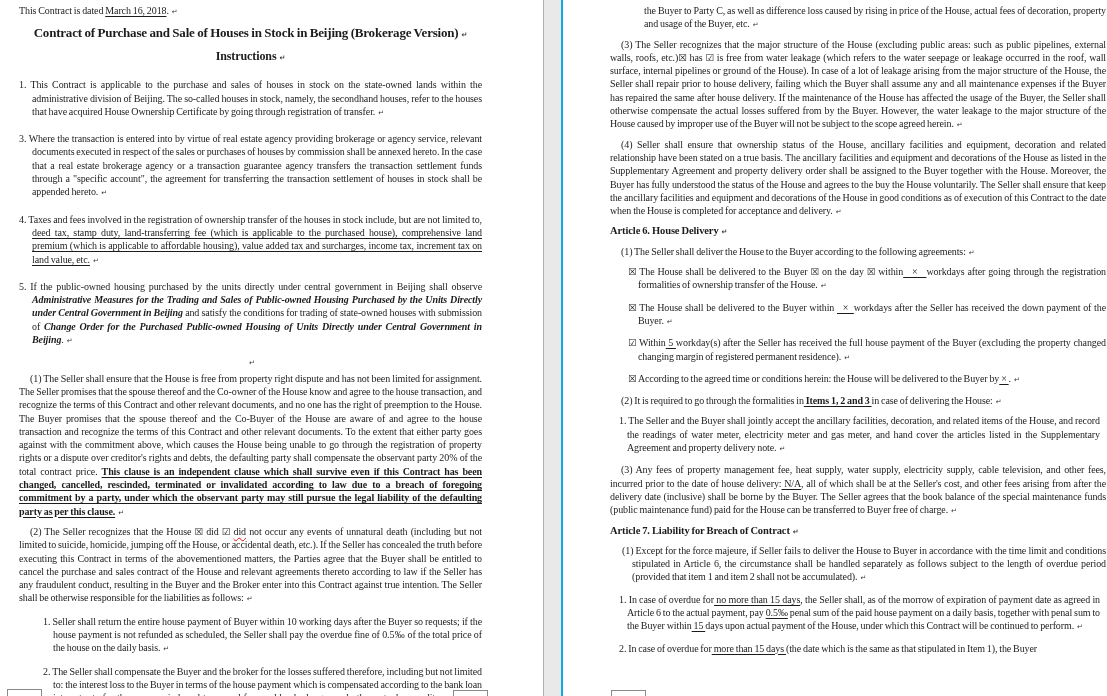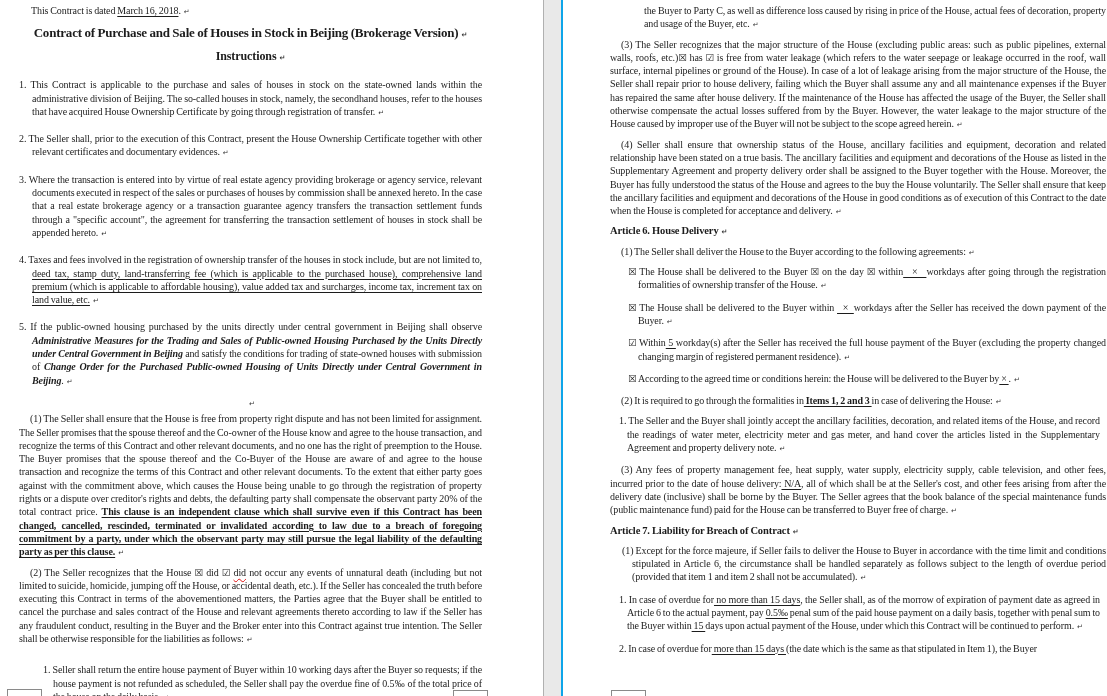--- a/index.html
+++ b/index.html
@@ -4,30 +4,30 @@
 <style>
   html,body{margin:0;padding:0;background:#e9e9e9;}
   .stage{position:relative;width:1107px;height:696px;overflow:hidden;background:#e9e9e9;
          font-family:"Liberation Serif","DejaVu Serif",serif;color:#1c1c1c;}
   .page{position:absolute;top:0;height:696px;background:#ffffff;overflow:hidden;}
   .page.p1{left:0;width:543px;border-right:1px solid #b0b0b0;}
   .page.p2{left:561px;width:546px;border-left:2px solid #0ea5e9;}
   .content{font-size:10px;line-height:13.3px;letter-spacing:-0.1px;word-spacing:-0.5px;}
   .p1 .content{margin:4px 0 0 19px;width:463px;}
   .p2 .content{margin:4px 0 0 47px;width:496px;}
-  .blk{text-align:justify;margin:0 0 5px 12px;}
+  .blk{text-align:justify;margin:0 0 5px 0;}
   .t-flush{text-indent:0;}
   .t-title{text-align:center;font-weight:bold;font-size:13px;line-height:18px;letter-spacing:-0.2px;
            white-space:nowrap;margin:4px 0 4px 0;text-indent:0;}
   .t-subtitle{text-align:center;font-weight:bold;font-size:12px;line-height:16px;margin:0 0 7px 0;}
   .t-list1{margin:12px 0 7px 13px;text-indent:-13px;}
   .t-para{text-indent:11px;margin:0 0 5px 0;}
   .t-center{text-align:center;margin:0 0 1px 0;}
   .t-heading{font-weight:bold;font-size:10.5px;margin:3px 0 5px 0;}
-  .t-list2{margin:16px 0 8px 34px;text-indent:-10px;}
+  .t-list2{margin:8px 0 8px 34px;text-indent:-10px;}
   .t-cont{margin:0 0 5px 34px;text-indent:0;}
   .t-cb{margin:0 0 7px 28px;text-indent:-10px;}
   .t-rlist{margin:0 6px 7px 17px;text-indent:-8px;}
   .t-hang{margin:0 0 7px 22px;text-indent:-10px;}
   .ri{font-style:italic;font-weight:bold;}
   .ru{text-decoration:underline;text-underline-offset:2px;}
   .rbu{font-weight:bold;text-decoration:underline;text-underline-offset:2px;}
   .rsq{text-decoration-line:underline;text-decoration-style:wavy;text-decoration-color:#e01010;
        text-decoration-thickness:1px;text-underline-offset:2px;}
   .rcb{font-family:"DejaVu Sans",sans-serif;font-size:9.5px;letter-spacing:0;}
@@ -40,21 +40,20 @@
 </head>
 <body>
 
 <div class="stage">
   <div class="page p1">
     <div class="content">
         <div class="blk t-flush"><span>This Contract is dated </span><span class="ru">March 16, 2018</span><span>.</span><span class="pmark">↵</span></div>
         <div class="blk t-title"><span>Contract of Purchase and Sale of Houses in Stock in Beijing (Brokerage Version)</span><span class="pmark">↵</span></div>
         <div class="blk t-subtitle"><span>Instructions</span><span class="pmark">↵</span></div>
         <div class="blk t-list1"><span>1. This Contract is applicable to the purchase and sales of houses in stock on the state-owned lands within the administrative division of Beijing. The so-called houses in stock, namely, the secondhand houses, refer to the houses that have acquired House Ownership Certificate by going through registration of transfer.</span><span class="pmark">↵</span></div>
-        <div class="blk t-list1"><span>2. The Seller shall, prior to the execution of this Contract, present the House Ownership Certificate together with other relevant certificates and documentary evidences.</span><span class="pmark">↵</span></div>
         <div class="blk t-list1"><span>3. Where the transaction is entered into by virtue of real estate agency providing brokerage or agency service, relevant documents executed in respect of the sales or purchases of houses by commission shall be annexed hereto. In the case that a real estate brokerage agency or a transaction guarantee agency transfers the transaction settlement funds through a "specific account", the agreement for transferring the transaction settlement of houses in stock shall be appended hereto.</span><span class="pmark">↵</span></div>
         <div class="blk t-list1"><span>4. Taxes and fees involved in the registration of ownership transfer of the houses in stock include, but are not limited to,</span><span class="ru"> deed tax, stamp duty, land-transferring fee (which is applicable to the purchased house), comprehensive land premium (which is applicable to affordable housing), value added tax and surcharges, income tax, increment tax on land value, etc.</span><span class="pmark">↵</span></div>
         <div class="blk t-list1"><span>5. If the public-owned housing purchased by the units directly under central government in Beijing shall observe </span><span class="ri">Administrative Measures for the Trading and Sales of Public-owned Housing Purchased by the Units Directly under Central Government in Beijing</span><span> and satisfy the conditions for trading of state-owned houses with submission of </span><span class="ri">Change Order for the Purchased Public-owned Housing of Units Directly under Central Government in Beijing</span><span>.</span><span class="pmark">↵</span></div>
         <div class="blk t-center"><span class="pmark">↵</span></div>
         <div class="blk t-para"><span>(1) The Seller shall ensure that the House is free from property right dispute and has not been limited for assignment. The Seller promises that the spouse thereof and the Co-owner of the House know and agree to the house transaction, and recognize the terms of this Contract and other relevant documents, and no one has the right of preemption to the House. The Buyer promises that the spouse thereof and the Co-Buyer of the House are aware of and agree to the house transaction and recognize the terms of this Contract and other relevant documents. To the extent that either party goes against with the commitment above, which causes the House being unable to go through the registration of property rights or a dispute over creditor's rights and debts, the defaulting party shall compensate the observant party 20% of the total contract price. </span><span class="rbu">This clause is an independent clause which shall survive even if this Contract has been changed, cancelled, rescinded, terminated or invalidated according to law due to a breach of foregoing commitment by a party, under which the observant party may still pursue the legal liability of the defaulting party as per this clause.</span><span class="pmark">↵</span></div>
         <div class="blk t-para"><span>(2) The Seller recognizes that the House </span><span class="rcb">☒</span><span> did </span><span class="rcb">☑</span><span> </span><span class="rsq">did</span><span> not occur any events of unnatural death (including but not limited to suicide, homicide, jumping off the House, or accidental death, etc.). If the Seller has concealed the truth before executing this Contract in terms of the abovementioned matters, the Parties agree that the Buyer shall be entitled to cancel the purchase and sales contract of the House and relevant agreements thereto according to law if the Seller has any fraudulent conduct, resulting in the Buyer and the Broker enter into this Contract against true intention. The Seller shall be otherwise responsible for the liabilities as follows:</span><span class="pmark">↵</span></div>
         <div class="blk t-list2"><span>1. Seller shall return the entire house payment of Buyer within 10 working days after the Buyer so requests; if the house payment is not refunded as scheduled, the Seller shall pay the overdue fine of 0.5‰ of the total price of the house on the daily basis.</span><span class="pmark">↵</span></div>
         <div class="blk t-list2"><span>2. The Seller shall compensate the Buyer and the broker for the losses suffered therefore, including but not limited to: the interest loss to the Buyer in terms of the house payment which is compensated according to the bank loan interest rate for the same period, and taxes and fees and bank charges and other actual expenditure paid for compensating the Buyer for the House, and any and all fees paid by</span></div>
       </div>
   </div>

